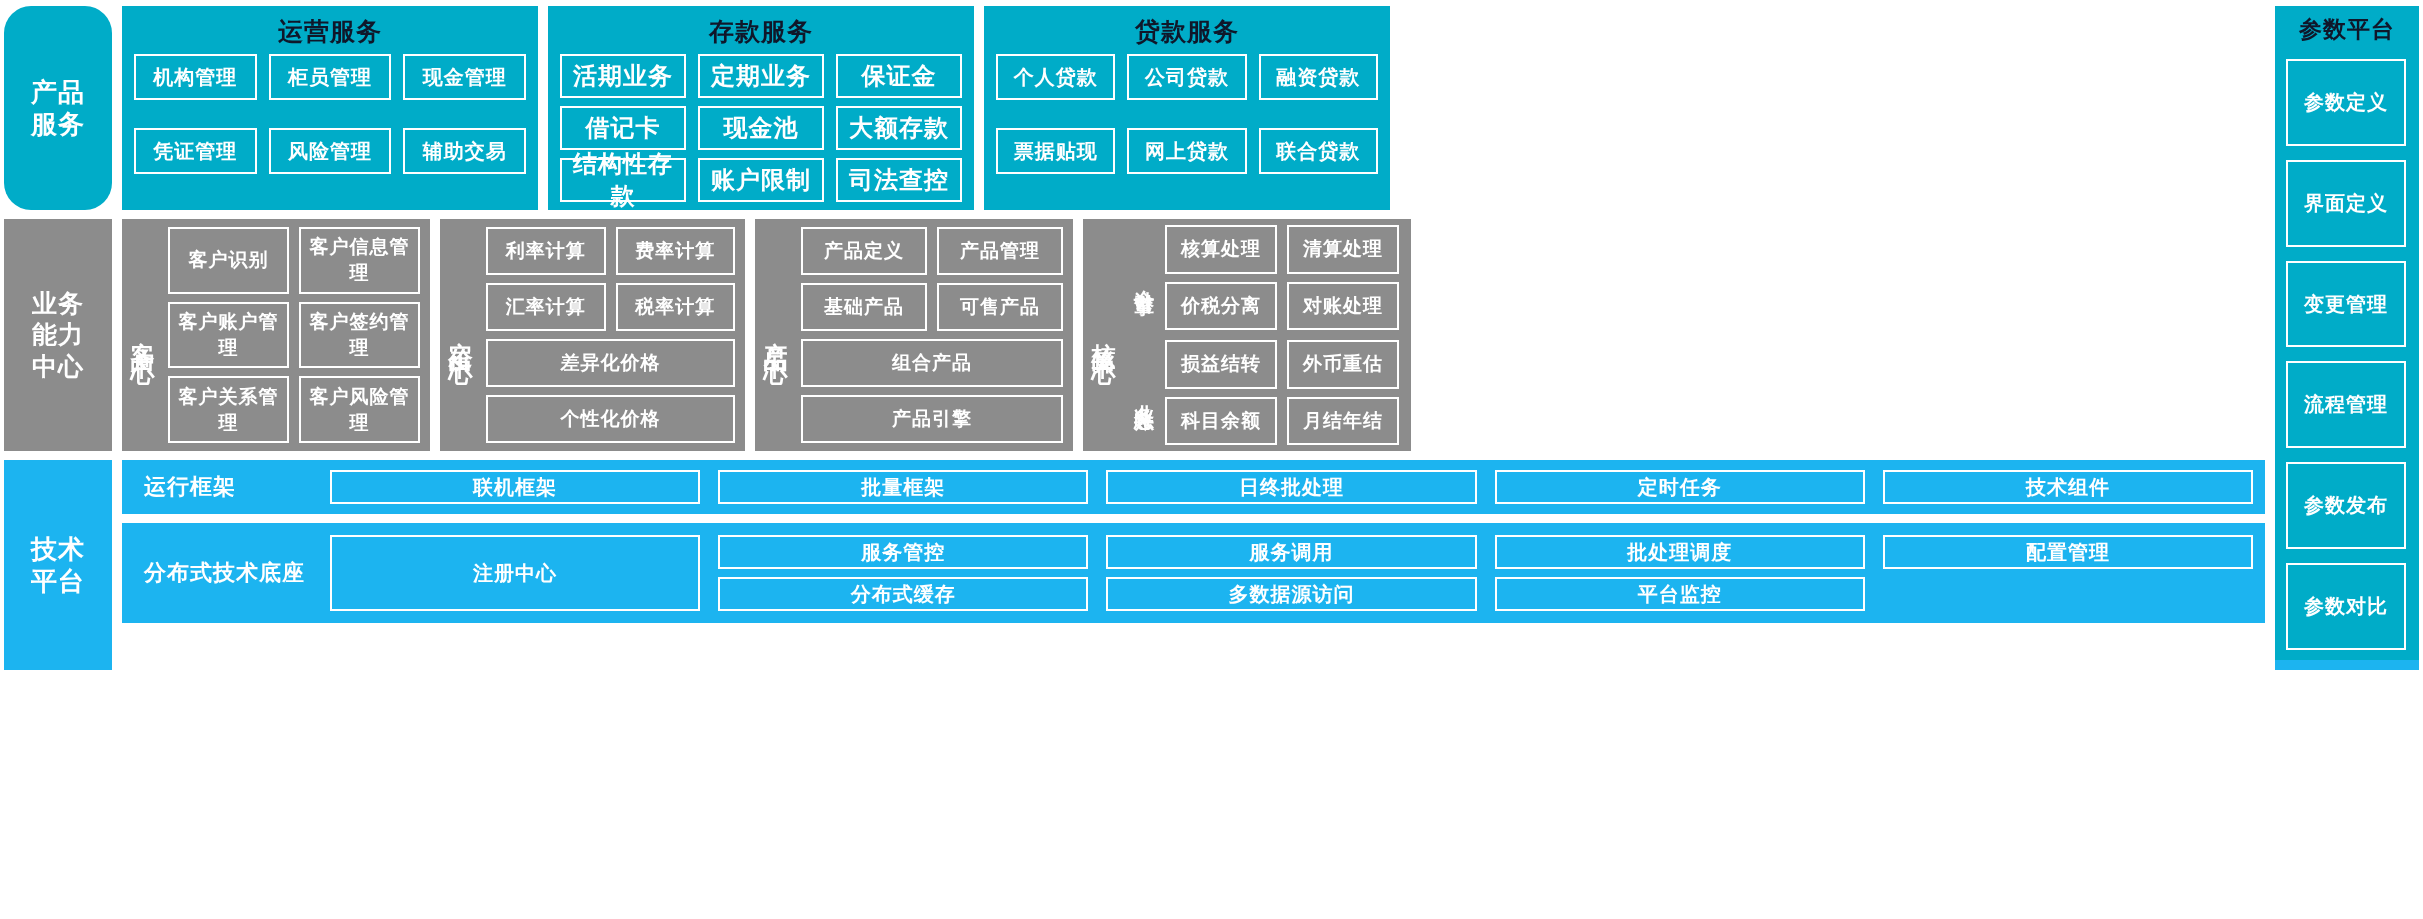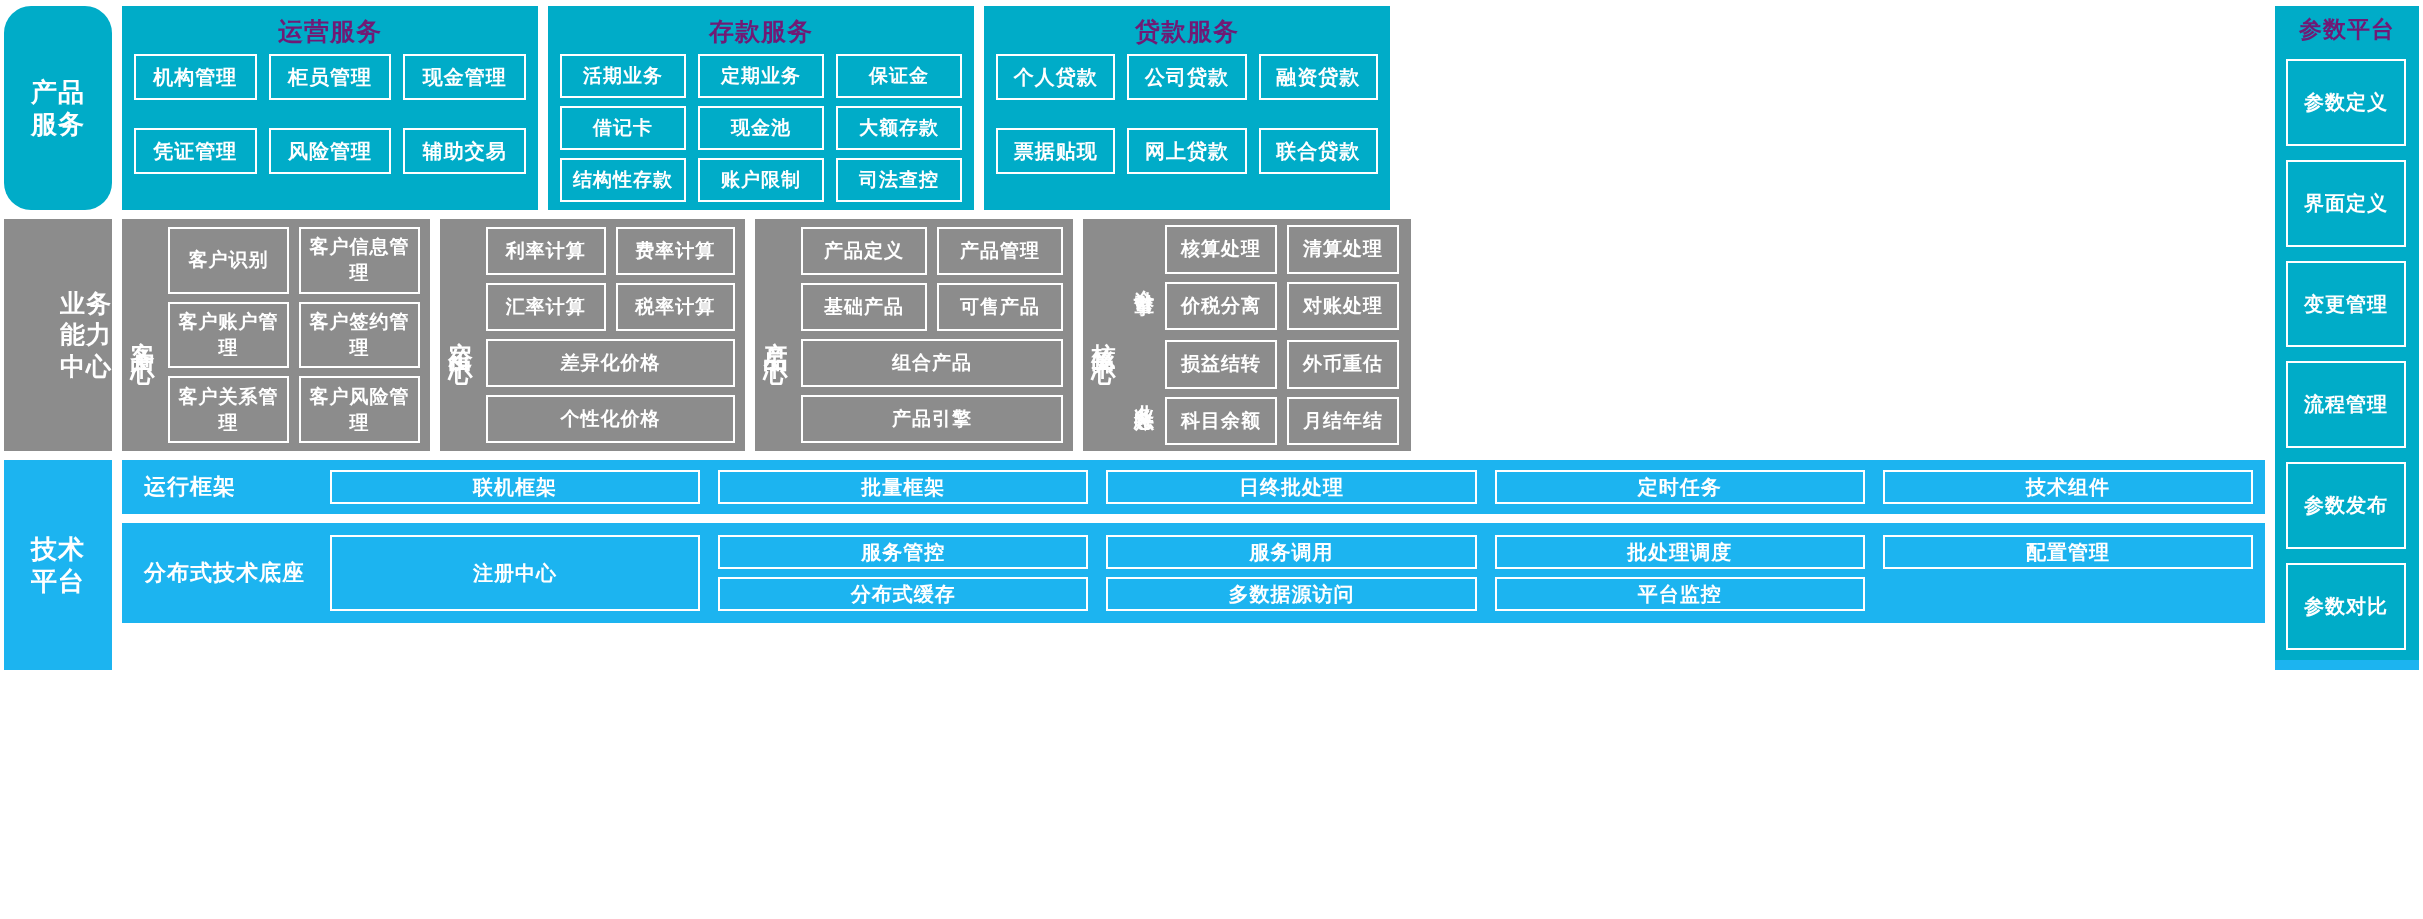--- a/index.html
+++ b/index.html
@@ -31,21 +31,21 @@
   }
   .sidelabel.teal { background: var(--teal); }
   .sidelabel.gray { background: var(--gray); }
   .sidelabel.blue { background: var(--blue); }
 
   
   .group { position: relative; }
   .group.teal { background: var(--teal); }
 
   .group-title {
-    color: #701a75; font-weight: bold; font-size: 25px;
+    color: #0f172a; font-weight: bold; font-size: 25px;
     text-align: center; padding: 9px 0 0 0; letter-spacing: 1px;
   }
 
   
   .box {
     border: 2.5px solid var(--line);
     color: #fff; font-weight: bold;
     display: flex; align-items: center; justify-content: center;
     text-align: center; letter-spacing: 1px;
     font-size: 21px;
@@ -65,41 +65,41 @@
   #row1 .sidelabel { width: 108px; font-size: 26px; border-radius: 27px; }
   #grp-operation { width: 416px; }
   #grp-deposit   { width: 426px; }
   #grp-loan      { width: 406px; }
   .r1-grid {
     display: grid; grid-template-columns: repeat(3, 1fr);
     gap: 9px 12px; padding: 6px 12px 10px 12px;
   }
   #grp-operation .r1-grid { grid-template-columns: repeat(3, 1fr); }
   #grp-operation .box { height: 46px; font-size: 20px; }
-  #grp-deposit   .box { height: 44px; font-size: 19px; }
+  #grp-deposit   .box { height: 44px; font-size: 24px; }
   #grp-loan      .box { height: 46px; font-size: 20px; }
   #grp-operation .r1-grid { row-gap: 28px; }
   #grp-loan .r1-grid { row-gap: 28px; }
   #grp-deposit .r1-grid { row-gap: 8px; padding-top: 6px; }
 
   
   #param-platform {
     position: absolute; right: 4px; top: 6px;
     width: 144px; height: 654px;
     background: var(--teal);
     display: flex; flex-direction: column; align-items: center;
   }
   #param-platform .group-title { font-size: 23px; padding-top: 8px; }
   #param-platform .plist { display: flex; flex-direction: column; gap: 14px;
                            width: 100%; padding: 14px 13px 10px 11px; flex: 1; }
   #param-platform .box { flex: 1; font-size: 20px; }
 
   
   #row2 { height: 232px; margin-top: 9px; }
-  #row2 .sidelabel { width: 108px; font-size: 25px; justify-content: flex-end; }
+  #row2 .sidelabel { width: 108px; font-size: 25px; }
   .gcol { display: flex; background: var(--gray); }
   #grp-customer  { width: 308px; }
   #grp-pricing   { width: 305px; }
   #grp-product   { width: 318px; }
   #grp-account   { width: 328px; }
 
   .gcol .vlabel { width: 42px; flex: none; }
   .gcol .inner  { flex: 1; display: flex; flex-direction: column;
                   gap: 8px; padding: 8px 10px 8px 4px; }
   .grow2 { display: grid; grid-template-columns: 1fr 1fr; gap: 10px; flex: 1; }

